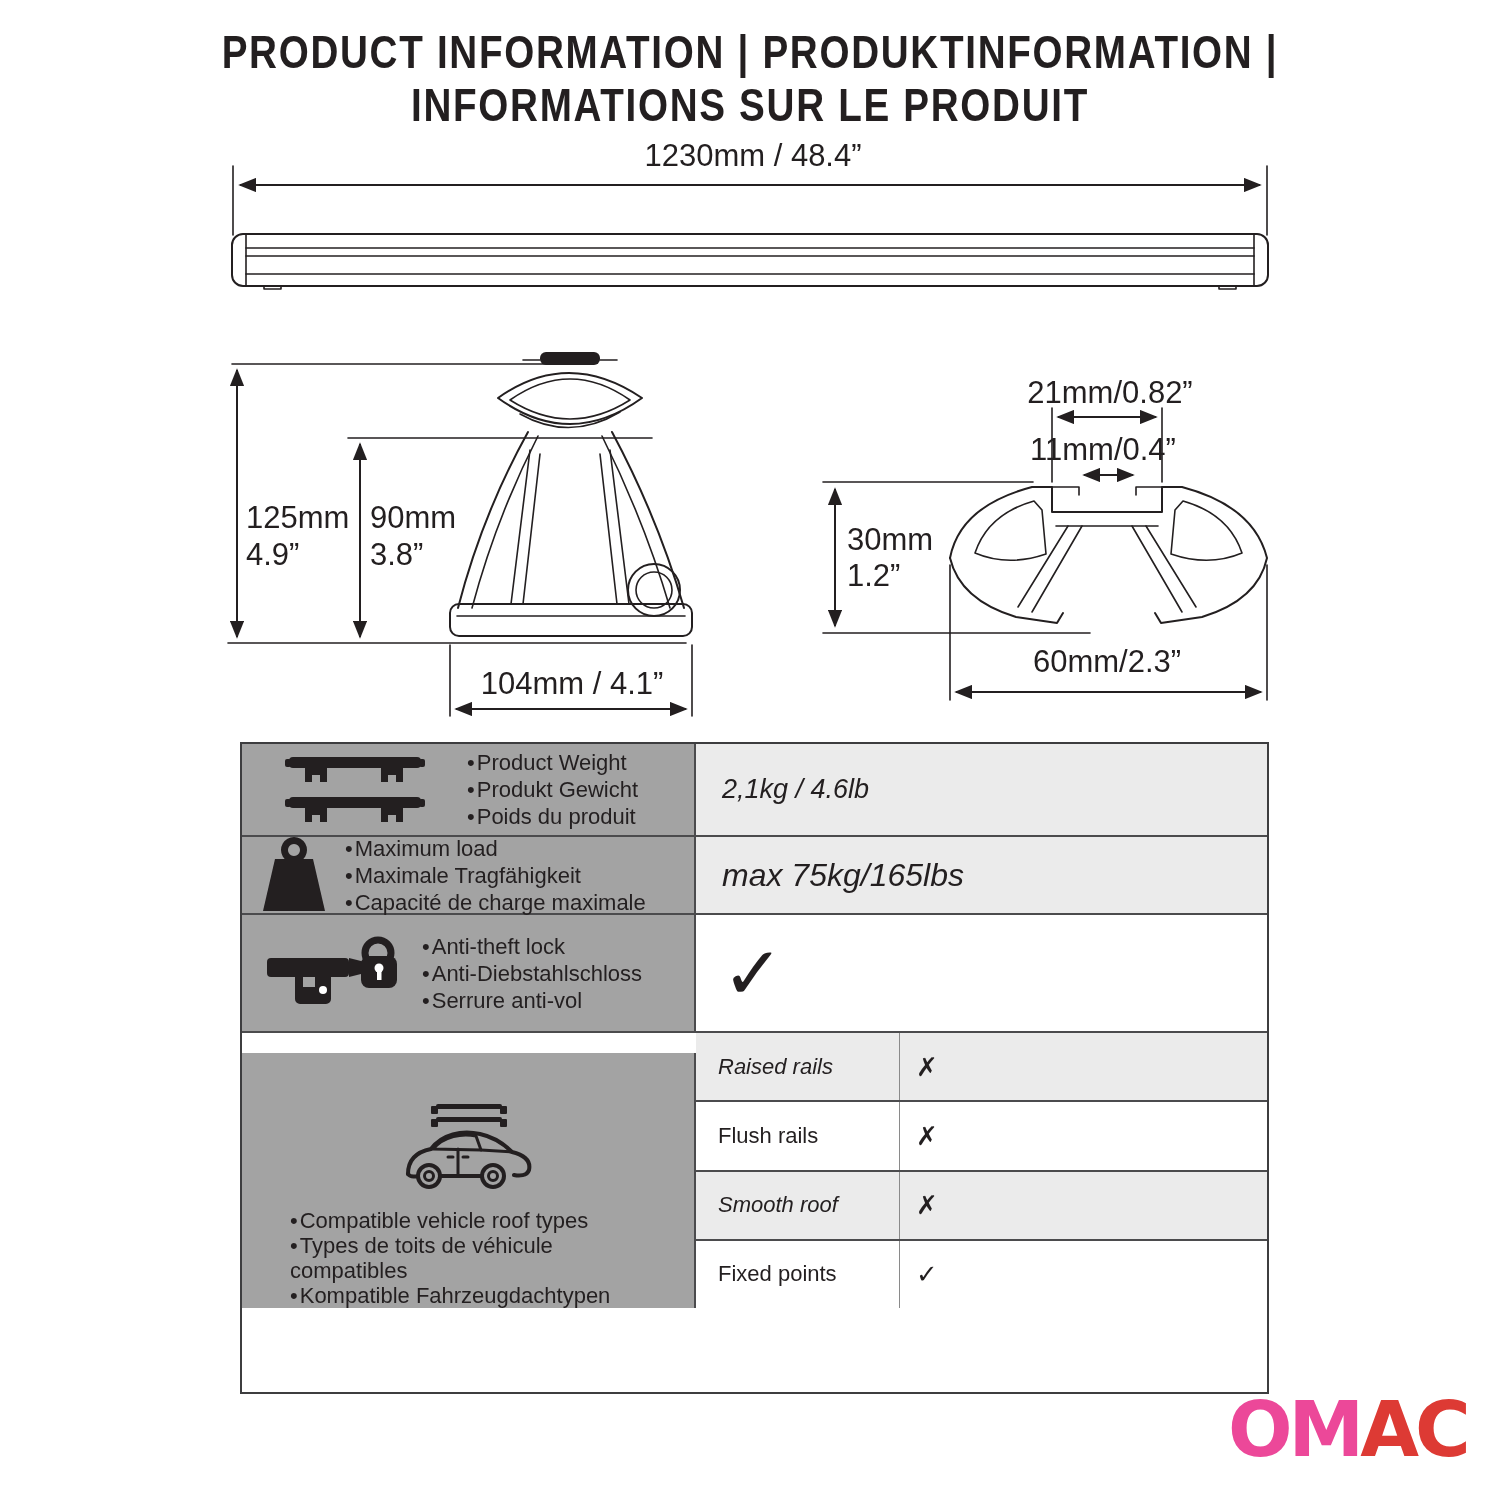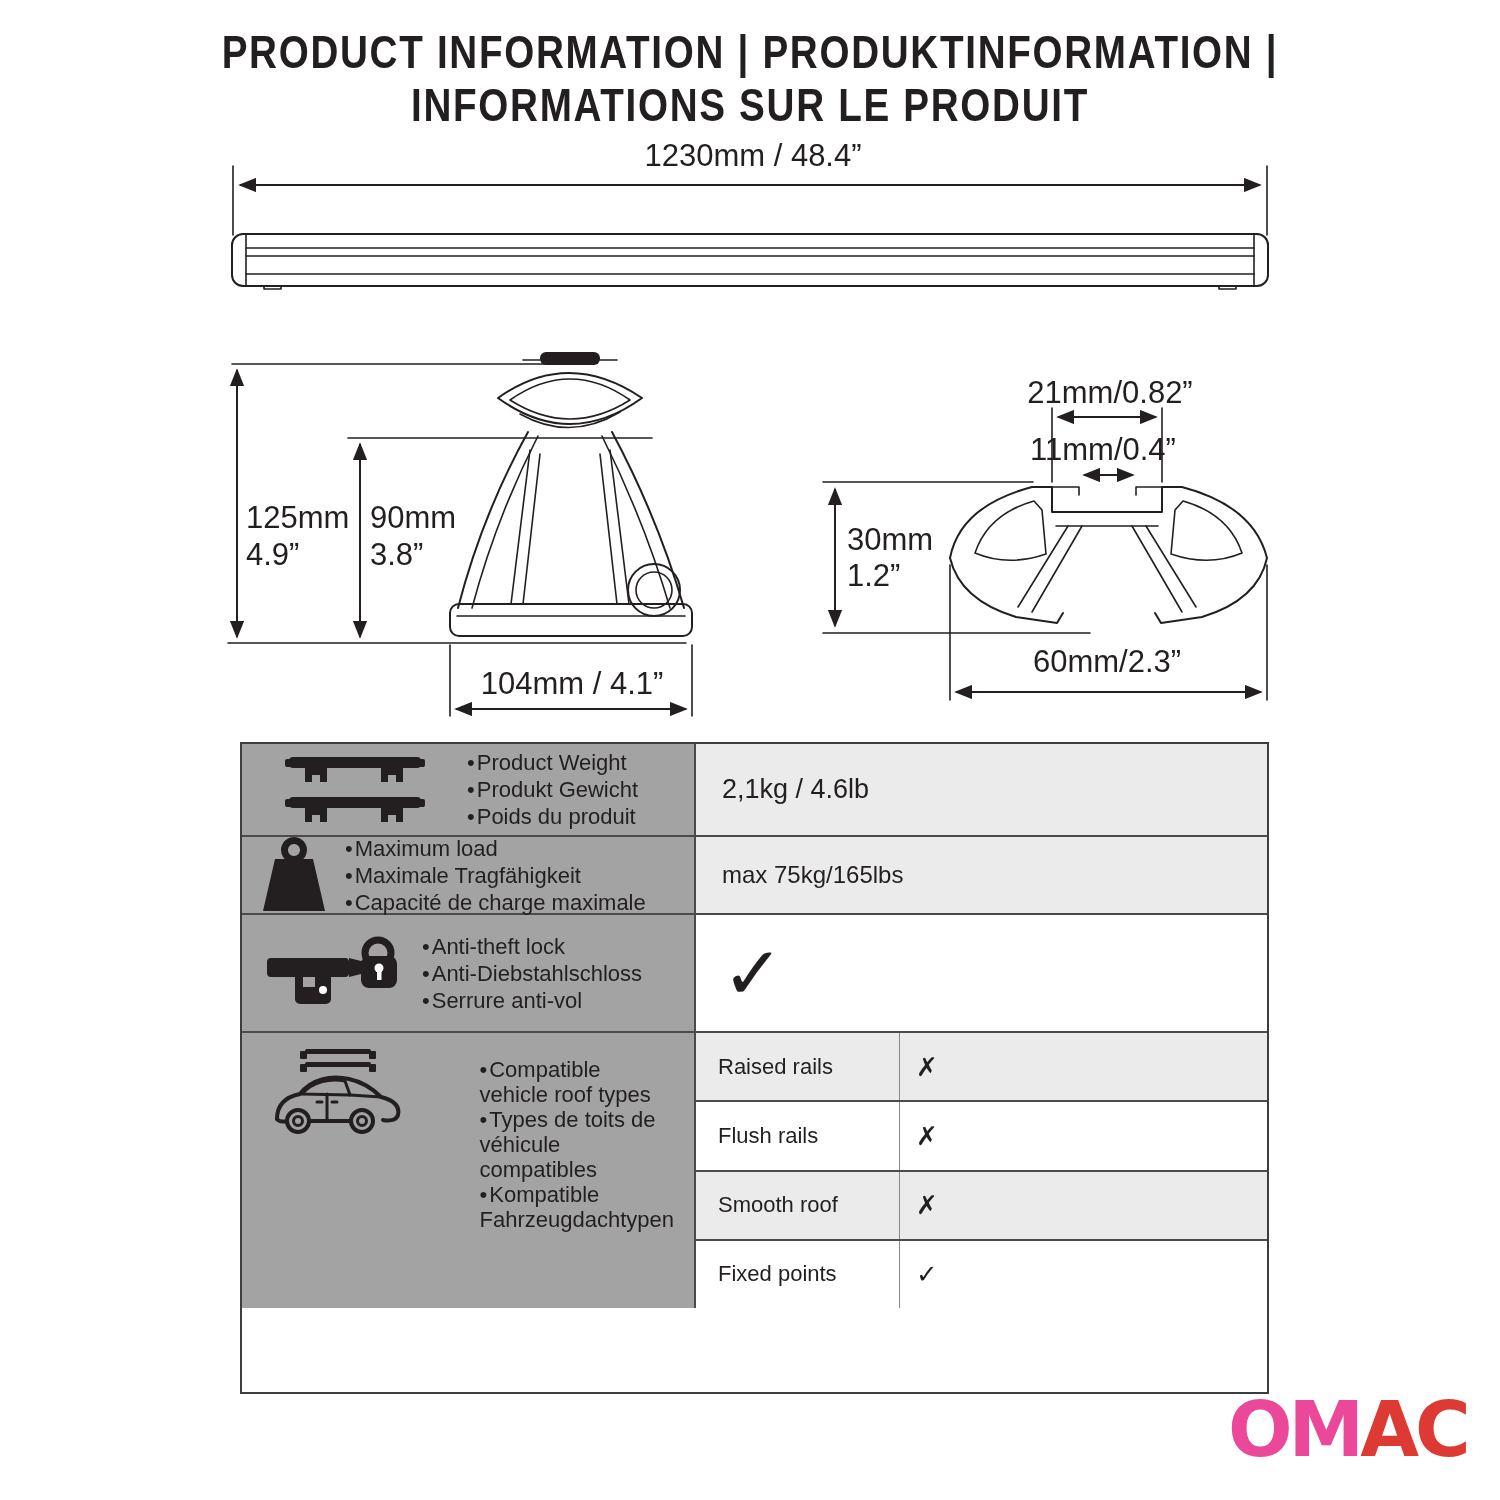--- a/index.html
+++ b/index.html
@@ -21,29 +21,29 @@
   text.dim{font-family:"Liberation Sans",sans-serif;font-size:31px;fill:#231f20;}
   
   .spec-table{position:absolute;left:240px;top:742px;width:1029px;height:652px;
               border:2px solid #3d3d3f;box-sizing:border-box;background:#fff;font-size:22px;}
   .row{display:flex;box-sizing:border-box;border-top:2px solid #4b4b4d;}
   .row:first-child{border-top:none;}
   .cell-l{width:454px;box-sizing:border-box;border-right:2px solid #4b4b4d;
           display:flex;align-items:center;background:#a3a3a3;}
   .cell-r{flex:1;display:flex;align-items:center;box-sizing:border-box;padding-left:26px;
           font-size:27px;}
-  .shade{background:var(--row-shade,#ebebeb);}
+  .shade{background:var(--row-shade,#ebebeb);font-style:italic;}
   .bl{list-style:none;margin:0;padding:0;line-height:27px;}
   .bl li::before{content:"\2022";margin-right:2px;}
   .icon-box{display:flex;justify-content:center;}
   .val-check{font-family:"DejaVu Sans",sans-serif;font-size:74px;font-weight:bold;line-height:1;}
   
   .row5{align-items:stretch;}
-  .row5 .cell-l{flex-direction:row;align-items:flex-start;justify-content:center;
-                padding:16px 0 0 0;}
+  .row5 .cell-l{flex-direction:column;align-items:flex-start;justify-content:flex-end;
+                padding:16px 0 0 0;margin-top:20px;}
   .row5 .icon-box{width:100%;}
   .roof-text{padding:8px 20px 0 48px;line-height:25px;}
   .subcol{flex:1;display:flex;flex-direction:column;}
   .sub{flex:1;display:flex;box-sizing:border-box;border-top:2px solid #4b4b4d;}
   .sub:first-child{border-top:none;}
   .sub-label{width:204px;box-sizing:border-box;border-right:1px solid #8a8a8a;
              display:flex;align-items:center;padding-left:22px;}
   .sub-val{flex:1;display:flex;align-items:center;padding-left:16px;
            font-family:"DejaVu Sans",sans-serif;font-size:26px;}
   
@@ -202,21 +202,21 @@
               <path d="M12,22 L50,22 L62,74 L0,74 Z"></path>
             </g>
           </svg>
         </div>
         <ul class="bl">
           <li>Maximum load</li>
           <li>Maximale Tragfähigkeit</li>
           <li>Capacité de charge maximale</li>
         </ul>
       </div>
-      <div class="cell-r shade" style="font-size:24px">max 75kg/165lbs</div>
+      <div class="cell-r shade" style="font-size:32px">max 75kg/165lbs</div>
     </div>
 
     <div class="row" style="height:118px">
       <div class="cell-l">
         <div class="icon-box" style="width:180px">
           <svg width="134" height="82" viewBox="0 0 134 82">
             <g class="fillb">
               <circle cx="113" cy="21" r="13" fill="none" stroke="#231f20" stroke-width="7"></circle>
               <rect x="2" y="26" width="82" height="19" rx="4"></rect>
               <path d="M84,26 L100,30 L100,41 L84,45 Z"></path>

